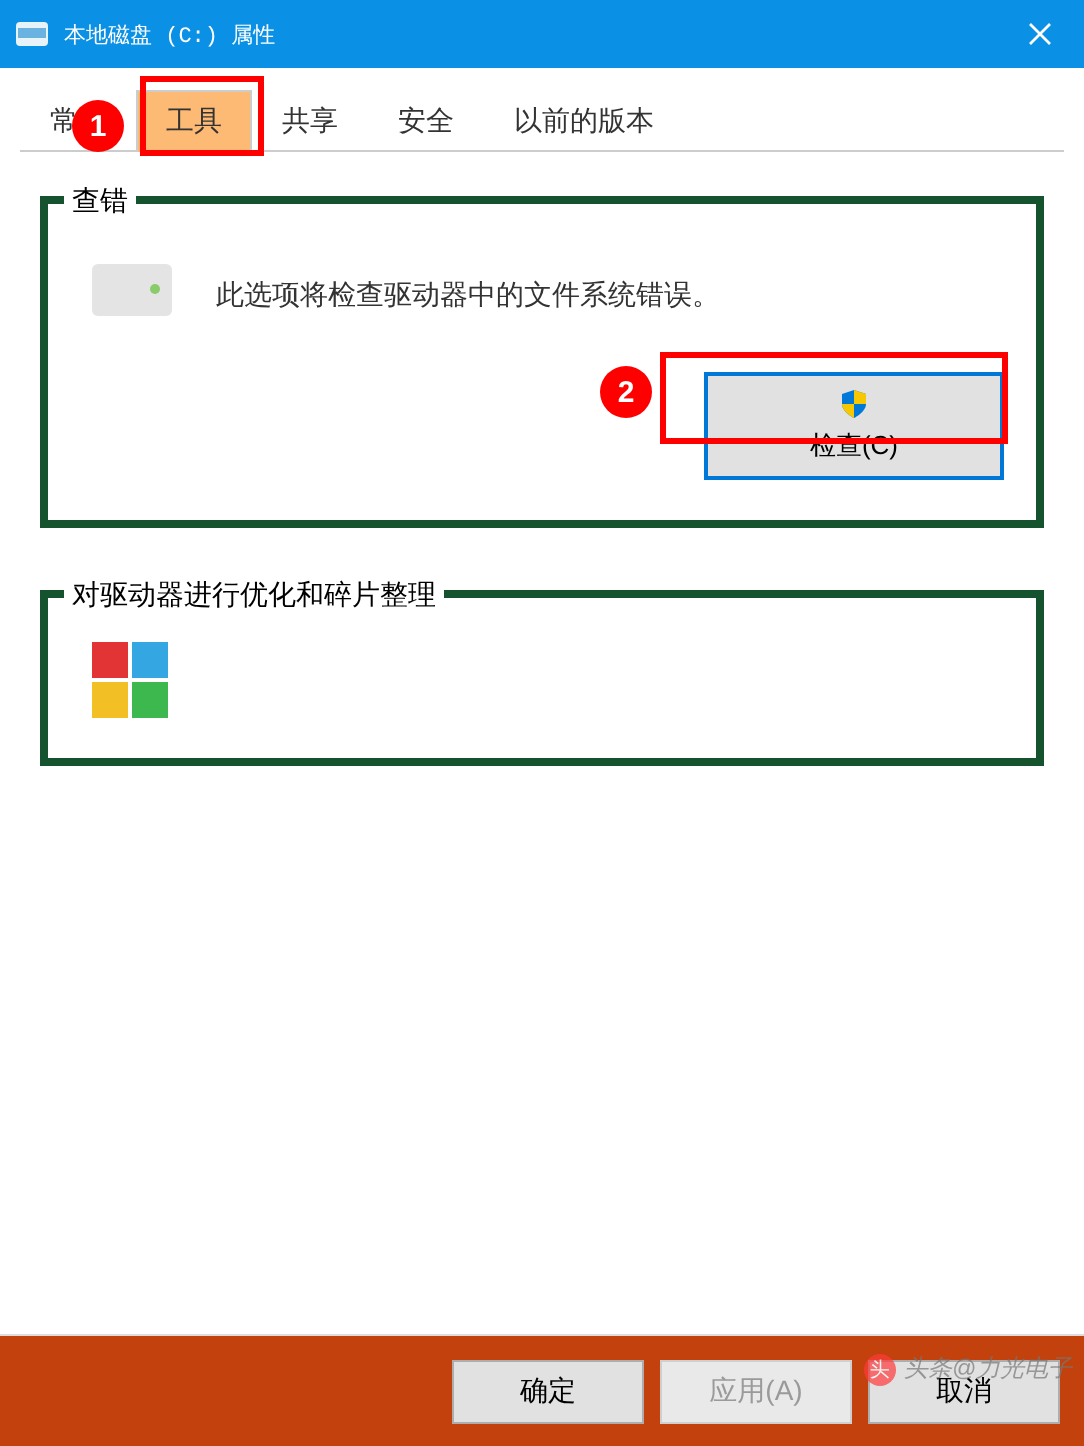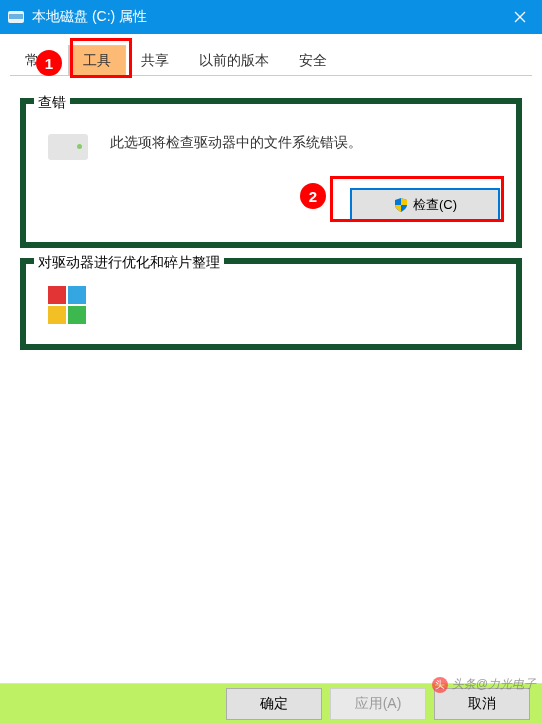--- a/index.html
+++ b/index.html
@@ -35,21 +35,22 @@
       content: "";
       position: absolute;
       top: 3px;
       left: 1px;
       right: 1px;
       height: 5px;
       background: #6ab3e0;
     }
     .title {
       flex: 1;
-      font-size: 14px;
+      font-size: 11px;
+      font-family: Liberation Mono, monospace;
     }
     .close-btn {
       width: 45px;
       height: 34px;
       display: flex;
       align-items: center;
       justify-content: center;
       color: #fff;
       font-size: 16px;
       cursor: pointer;
@@ -105,36 +106,36 @@
       left: 36px;
     }
     .annotation-2 {
       top: 183px;
       left: 300px;
     }
     .content {
       padding: 12px 20px;
     }
     .groupbox {
-      border: 6px solid #14532d;
-      margin: 10px 0 10px 0;
+      border: 4px solid #14532d;
+      margin: 10px 0 31px 0;
       padding: 18px 16px 20px 16px;
       position: relative;
     }
     .group-label {
       position: absolute;
       top: -10px;
       left: 8px;
       background: #fff;
       padding: 0 4px;
       font-size: 14px;
     }
     .group-row {
       display: flex;
-      align-items: center;
+      align-items: flex-end;
     }
     .drive-icon {
       width: 40px;
       height: 26px;
       background: #e4e4e4;
       border-radius: 3px;
       margin: 12px 22px 0 6px;
       position: relative;
       flex-shrink: 0;
     }
@@ -180,20 +181,21 @@
       padding: 7px 12px;
       background: #e1e1e1;
       border: 1px solid #adadad;
       text-align: center;
       cursor: pointer;
       font-size: 14px;
       display: flex;
       align-items: center;
       justify-content: center;
       gap: 4px;
+      flex-direction: column;
     }
     .win-btn.focus {
       border: 2px solid #0078d7;
       padding: 6px 11px;
     }
     .shield-icon {
       width: 16px;
       height: 16px;
       position: relative;
     }
@@ -205,22 +207,22 @@
       width: 174px;
       height: 46px;
       border: 3px solid #ff0000;
       pointer-events: none;
     }
     .dialog-bottom {
       position: absolute;
       bottom: 0;
       left: 0;
       right: 0;
-      height: 40px;
-      background: #bef264;
+      height: 56px;
+      background: #c2410c;
       border-top: 1px solid #ddd;
       display: flex;
       align-items: center;
       justify-content: flex-end;
       padding: 0 12px;
       gap: 8px;
     }
     .dlg-btn {
       width: 96px;
       padding: 6px 0;
@@ -275,22 +277,22 @@
       <line x1="11" y1="1" x2="1" y2="11" stroke="#fff" stroke-width="1.3"></line>
     </svg>
   </div>
 </div>
 
 <div class="tabs-wrap">
   <div class="tabs">
     <div class="tab">常规</div>
     <div class="tab active">工具</div>
     <div class="tab">共享</div>
+    <div class="tab">安全</div>
     <div class="tab">以前的版本</div>
-    <div class="tab">安全</div>
   </div>
   <div class="annotation-box-1"></div>
 </div>
 
 <div class="annotation-circle annotation-1">1</div>
 
 <div class="content">
 
   <div class="groupbox">
     <div class="group-label">查错</div>

